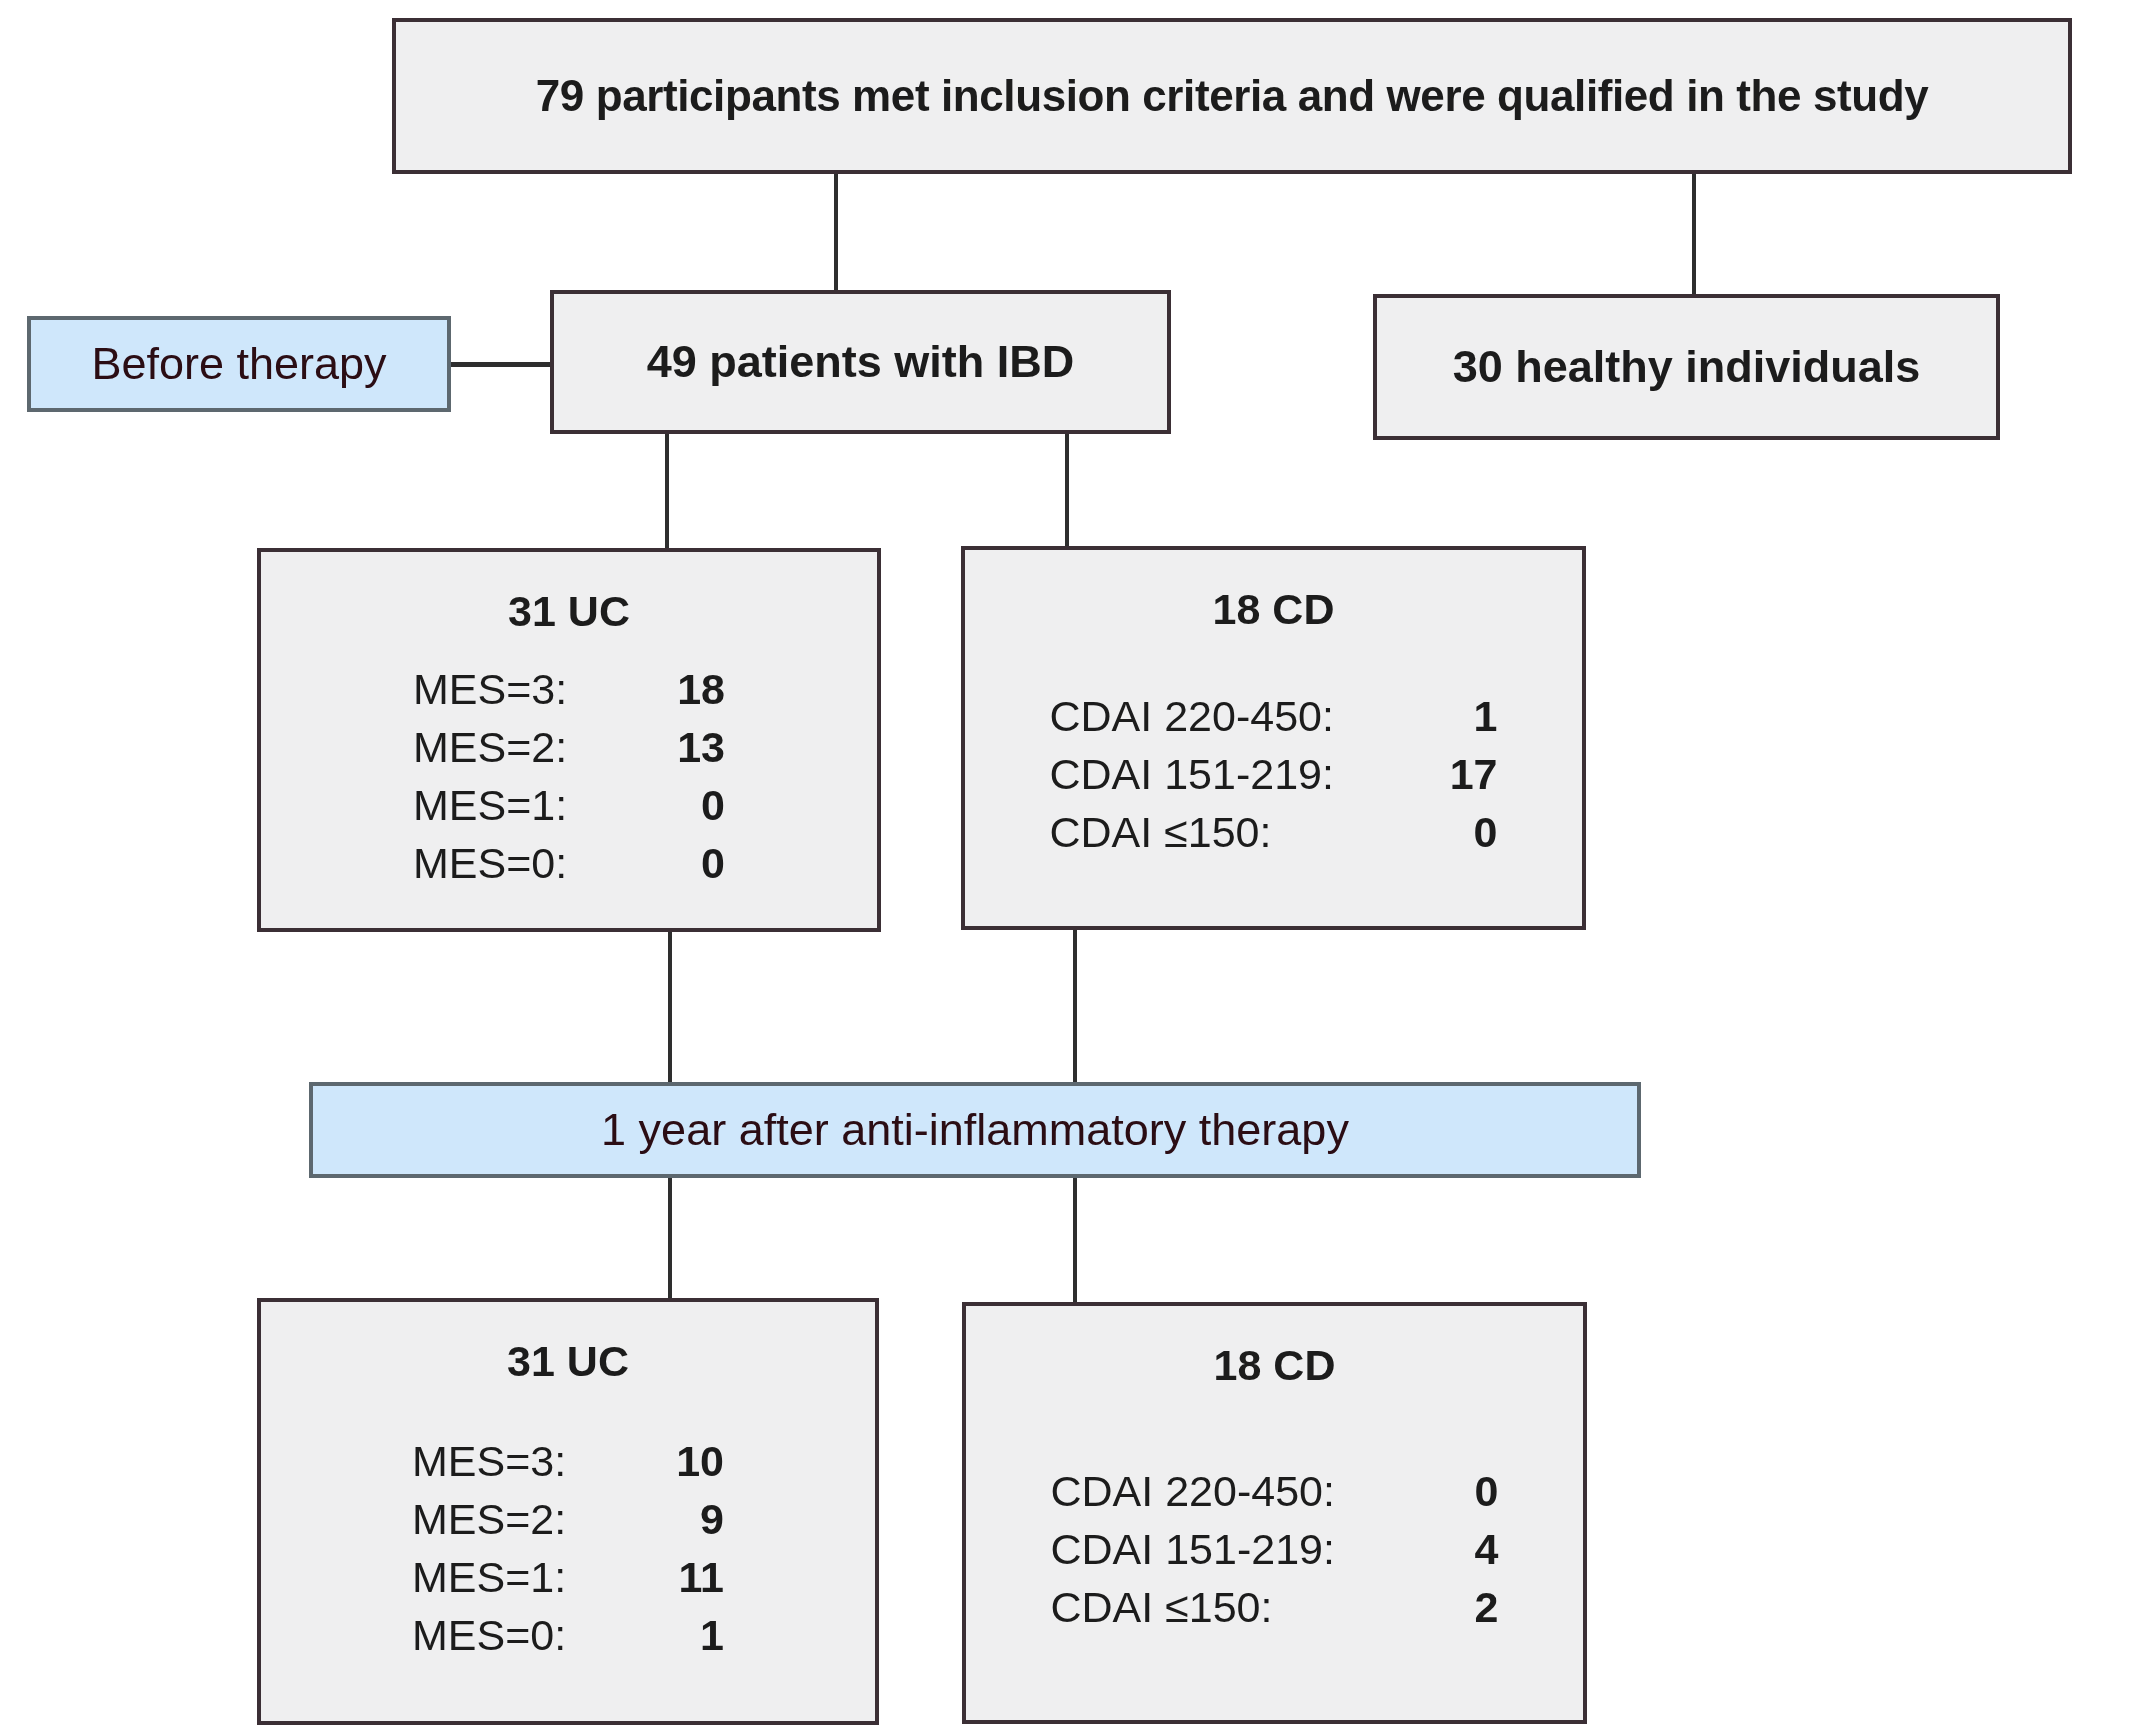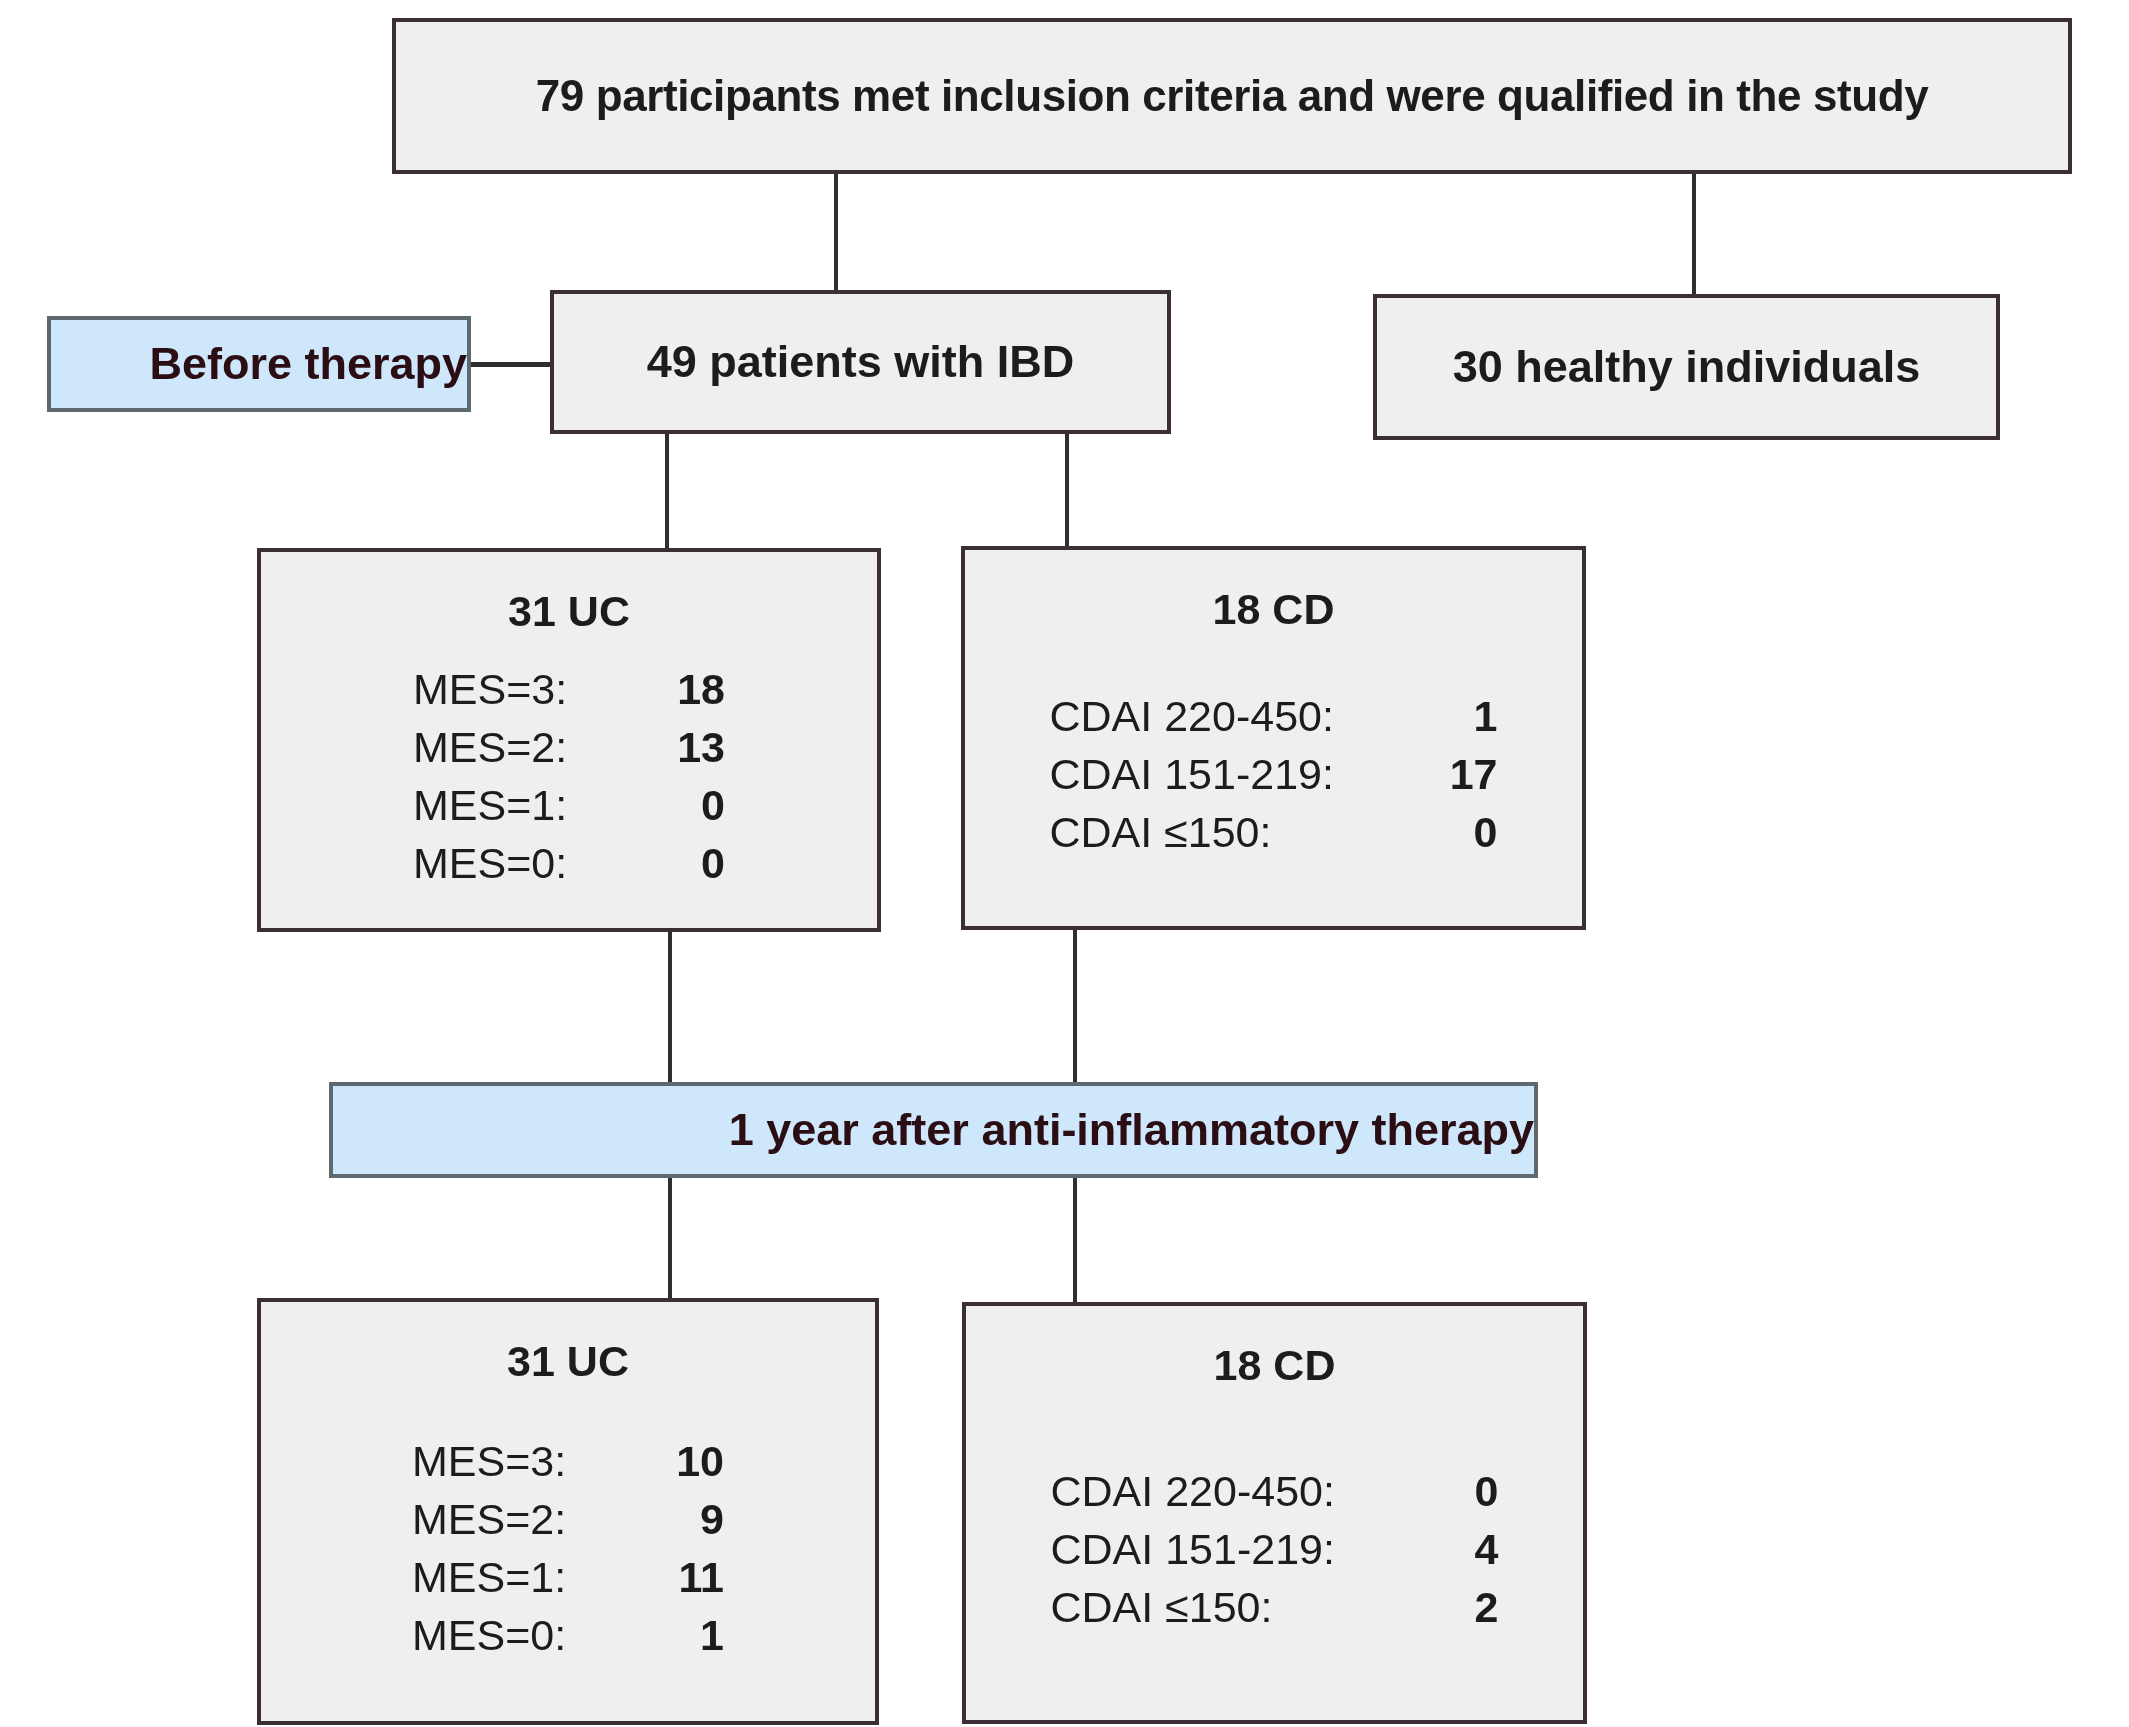--- a/index.html
+++ b/index.html
@@ -30,31 +30,30 @@
     font-weight: 700;
     text-align: center;
   }
   .bbox {
     position: absolute;
     box-sizing: border-box;
     background: var(--blue-fill, #cfe7fb);
     border: 4px solid var(--blue-border, #5d686f);
     display: flex;
     align-items: center;
-    justify-content: flex-end;
+    justify-content: center;
     color: var(--blue-text, #2b0d14);
-    font-weight: 700;
+    font-weight: 400;
     text-align: center;
-    margin-left: 20px;
   }
   .top-box     { left: 392px;  top: 18.4px;   width: 1680px; height: 156px; font-size: 44px; letter-spacing: -0.4px; }
   .before-box  { left: 27px;   top: 316px;  width: 424px;  height: 96px; font-size: 45px; }
   .ibd-box     { left: 550px;  top: 290px;  width: 621px;  height: 144px; font-size: 45px; }
   .healthy-box { left: 1373px; top: 294px;  width: 627px;  height: 146px; font-size: 45px; }
-  .therapy-box { left: 309px;  top: 1082px; width: 1209px; height: 96px; font-size: 45px; }
+  .therapy-box { left: 309px;  top: 1082px; width: 1332px; height: 96px; font-size: 45px; }
 
   .statbox {
     flex-direction: column;
     justify-content: flex-start;
     align-items: center;
     font-weight: 400;
   }
   .uc-before { left: 257px;  top: 548px;  width: 624px; height: 384px; }
   .cd-before { left: 961px; top: 546px;  width: 625px; height: 384px; }
   .uc-after  { left: 257px;  top: 1298px; width: 622px; height: 427px; }

